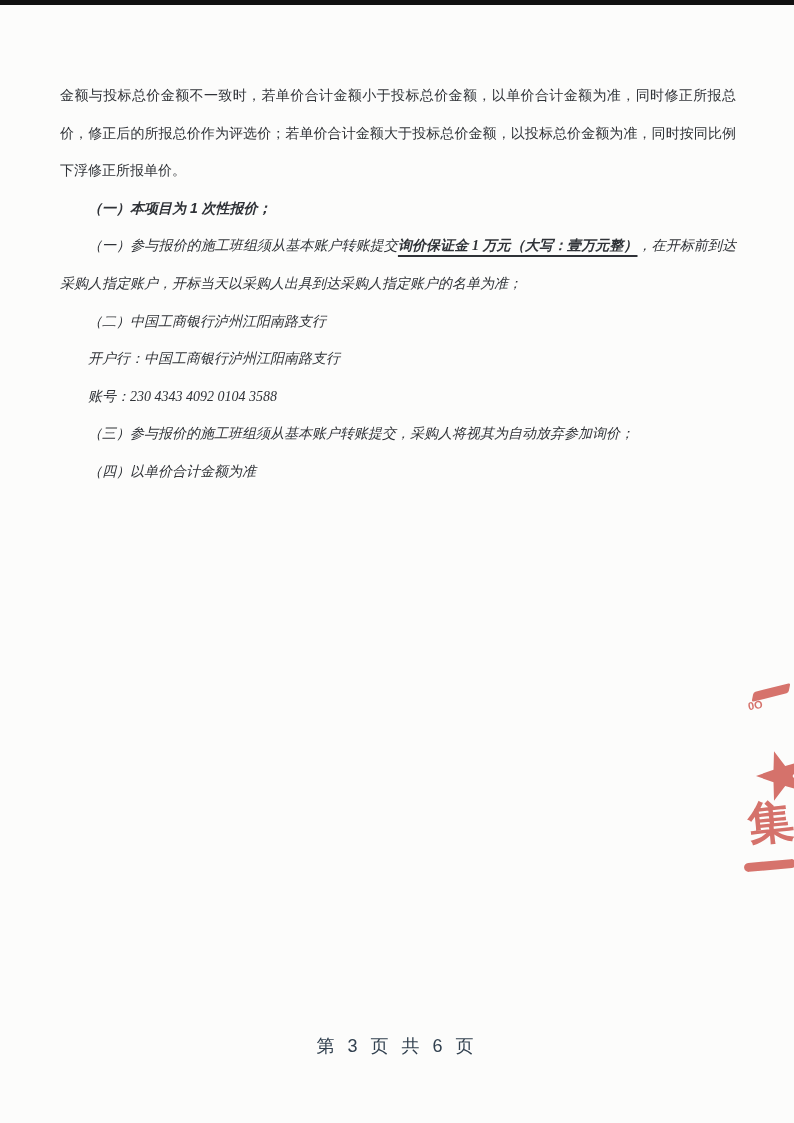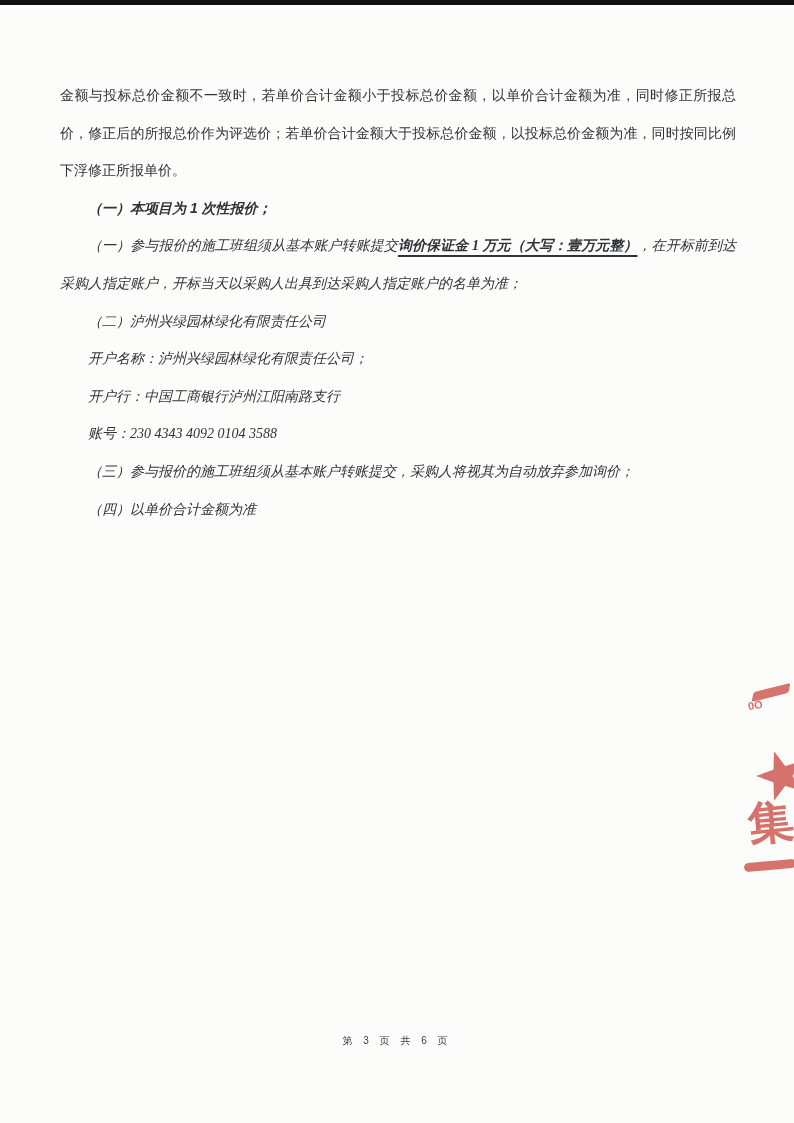--- a/index.html
+++ b/index.html
@@ -37,21 +37,21 @@
   .emph{
     font-weight:700;
     text-decoration:underline;
     text-underline-offset:5px;
     text-decoration-thickness:1.5px;
   }
   .footer{
     position:absolute;top:1034px;left:0;width:794px;
     text-align:center;
     font-family:"Liberation Sans","DejaVu Sans",sans-serif;
-    font-size:10px;
+    font-size:18px;
     letter-spacing:4px;
     color:#31404f;
   }
   
   .seal{position:absolute;color:#cf5a52;opacity:.85;}
   .seal-wedge{
     top:688px;left:752px;width:38px;height:9px;
     background:#cf5a52;border-radius:2px;
     transform:rotate(-14deg) skewX(-25deg);
   }
@@ -81,23 +81,22 @@
 <div class="doc">
   <p>金额与投标总价金额不一致时，若单价合计金额小于投标总价金额，以单价合计金额为准，同时修正所报总价，修正后的所报总价作为评选价；若单价合计金额大于投标总价金额，以投标总价金额为准，同时按同比例下浮修正所报单价。</p>
 
 
   <p class="ind bold-item">（一）本项目为 1 次性报价；</p>
 
 
 
   <p class="ind"><span>（一）参与报价的施工班组须从基本账户转账提交</span><span class="emph">询价保证金 1 万元（大写：壹万元整）</span><span>，在开标前到达采购人指定账户，开标当天以采购人出具到达采购人指定账户的名单为准；</span></p>
 
-  <p class="ind">（二）泸州兴绿园林绿化有限责任公司</p>
+  <p class="ind">（二）中国工商银行泸州江阳南路支行</p>
 
-  <p class="ind">开户名称：泸州兴绿园林绿化有限责任公司；</p>
 
   <p class="ind">开户行：中国工商银行泸州江阳南路支行</p>
 
   <p class="ind">账号：230 4343 4092 0104 3588</p>
 
   <p class="ind">（三）参与报价的施工班组须从基本账户转账提交，采购人将视其为自动放弃参加询价；</p>
 
   <p class="ind">（四）以单价合计金额为准</p>
 </div>
 

